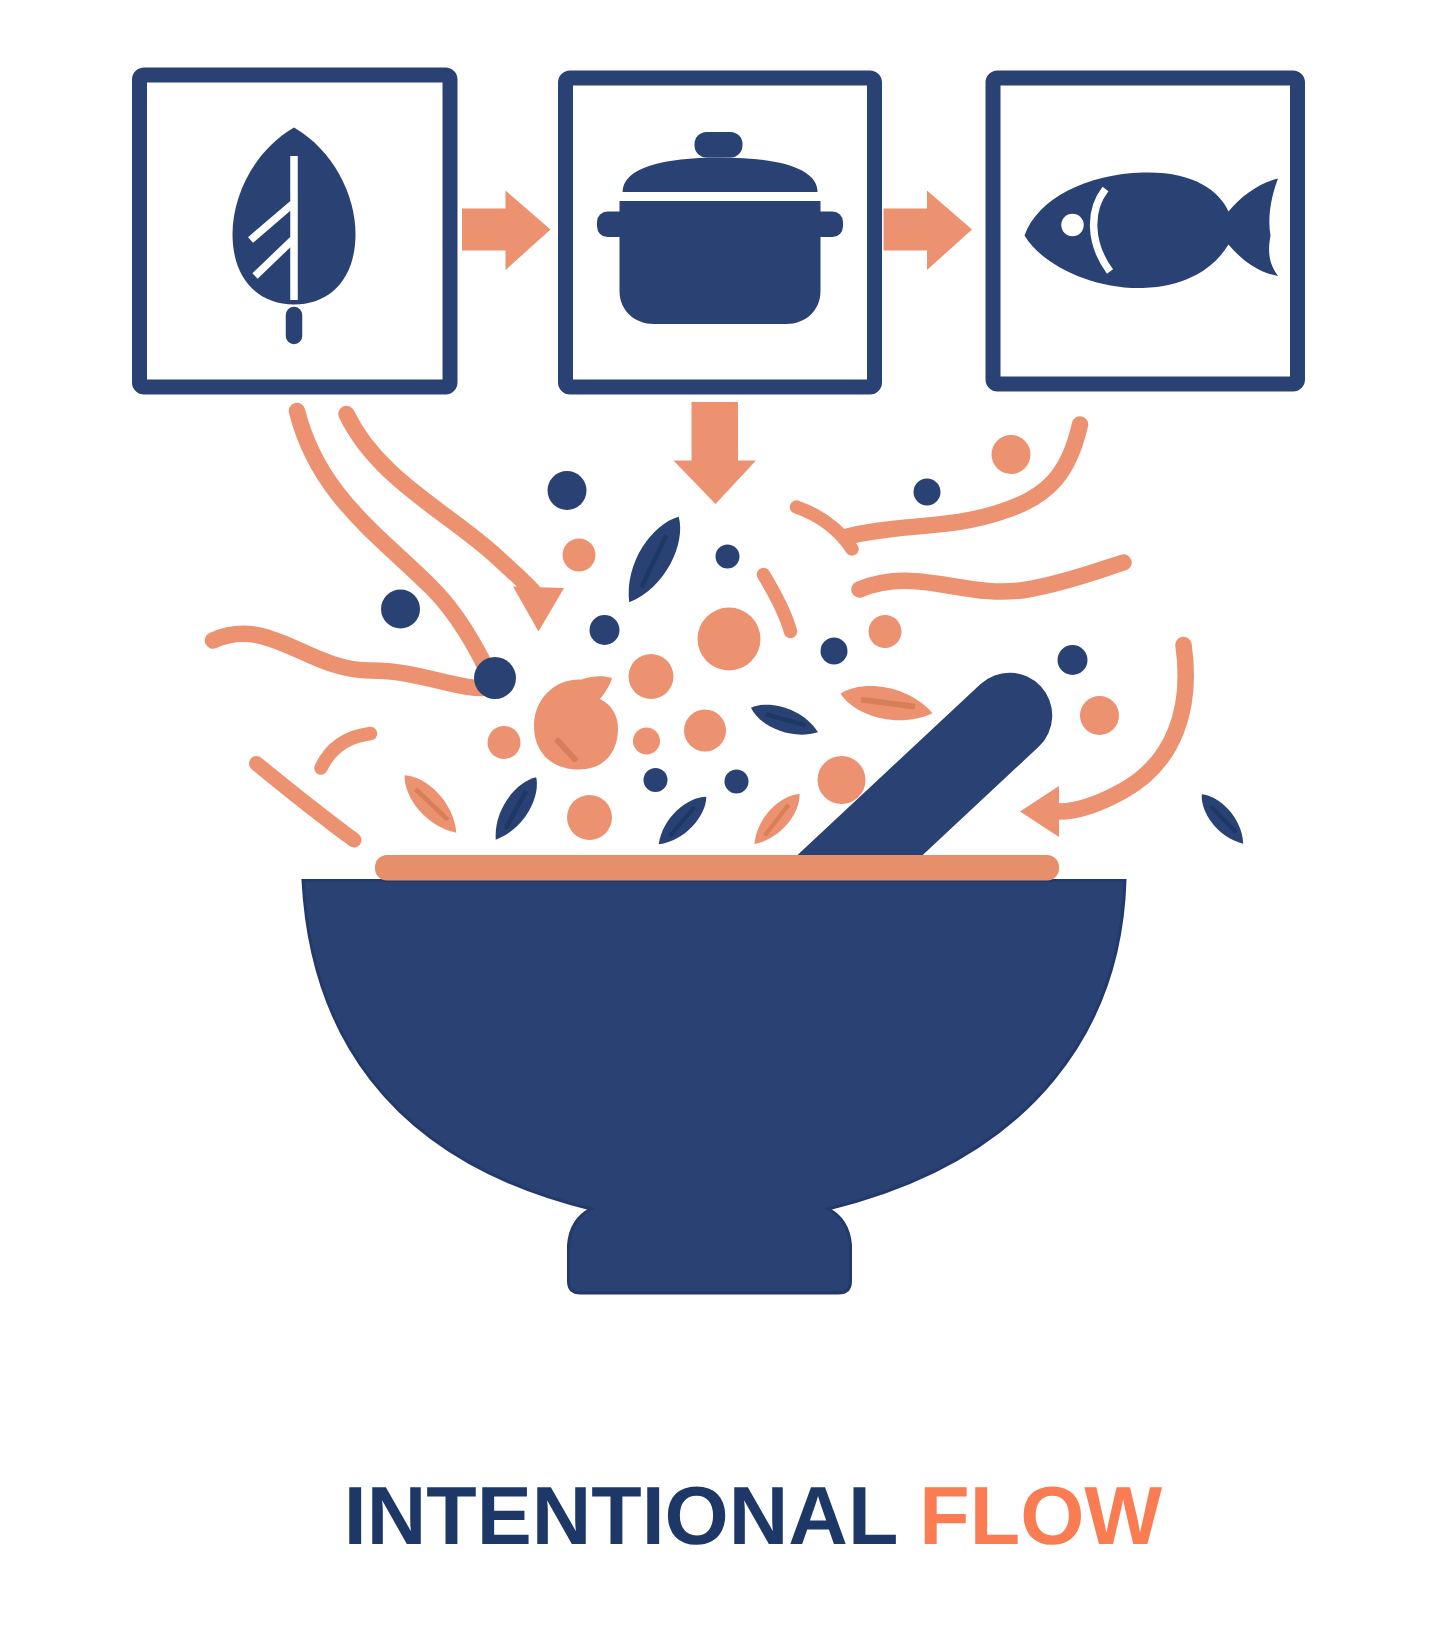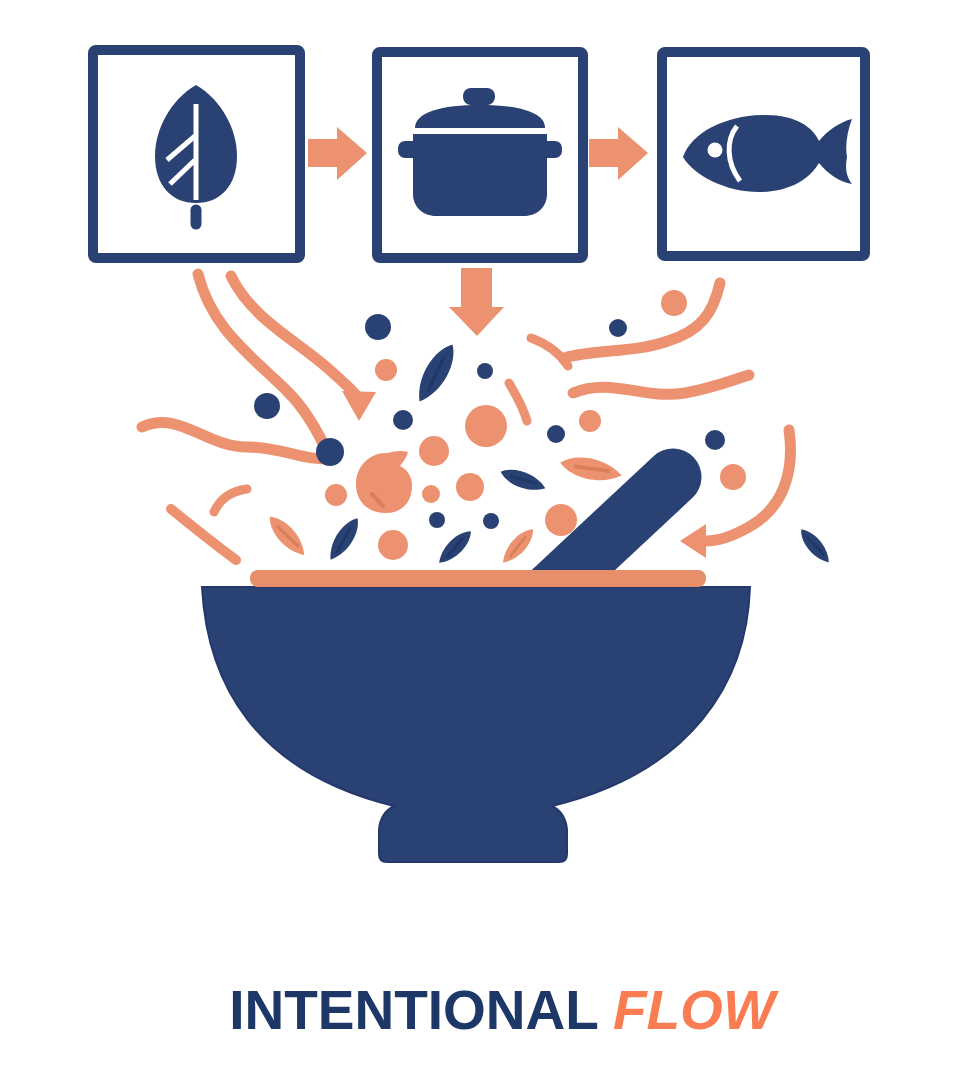--- a/index.html
+++ b/index.html
@@ -3,21 +3,21 @@
 <meta charset="utf-8">
 <style>
   html,body{margin:0;padding:0;background:#ffffff;}
   .canvas{position:relative;width:960px;height:1088px;background:#ffffff;overflow:hidden;
           font-family:"Liberation Sans",sans-serif;}
   .illustration{position:absolute;left:0;top:0;}
   .title{position:absolute;left:0;right:0;top:978px;text-align:center;
          transform:translateX(22px);
          font-weight:bold;font-size:55px;letter-spacing:0px;white-space:nowrap;}
   .title .w1{color:var(--navy2);}
-  .title .w2{color:var(--coral);margin-left:14px;font-style:italic;}
+  .title .w2{color:var(--coral);margin-left:14px;}
 </style>
 </head>
 <body>
 
 <div class="canvas">
 
   <svg class="illustration" width="960" height="1088" viewBox="0 0 960 1088">
 
     <g>
       <rect x="93" y="50" width="207" height="208" rx="3" fill="none" stroke="var(--navy)" stroke-width="10"></rect>

